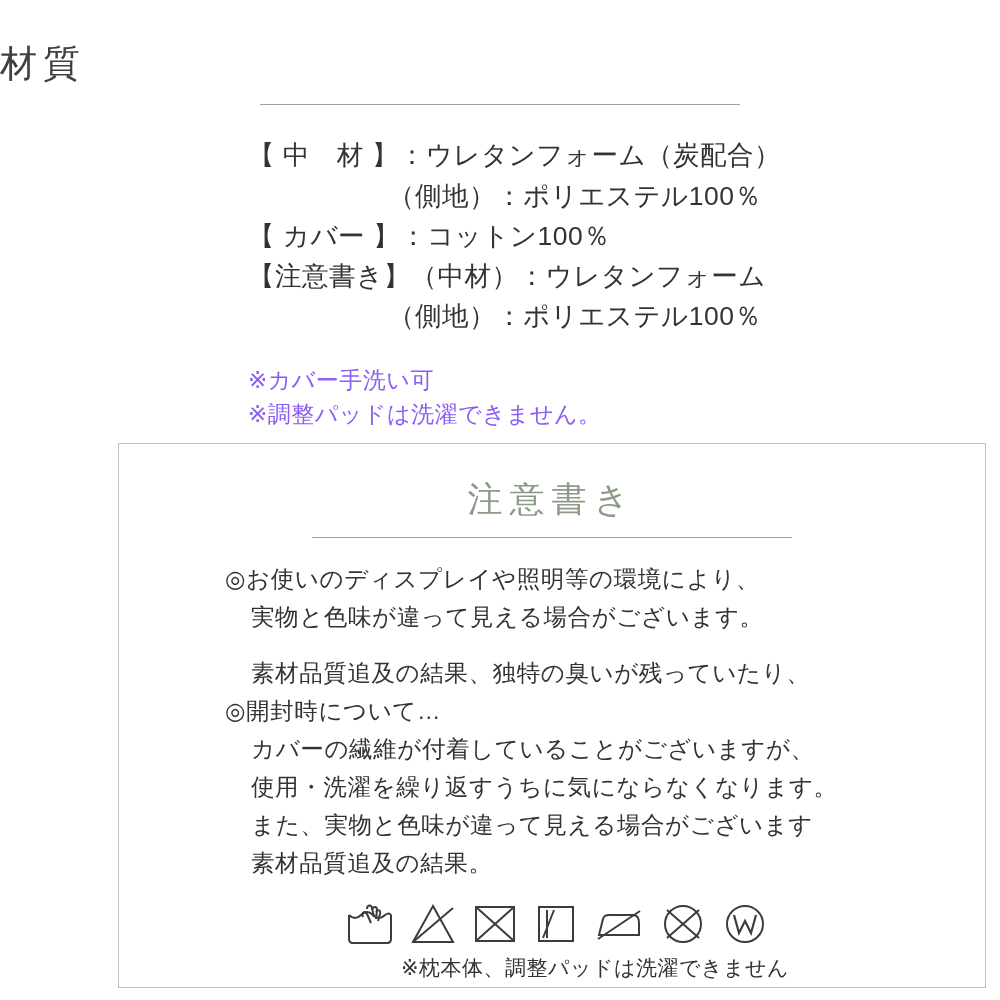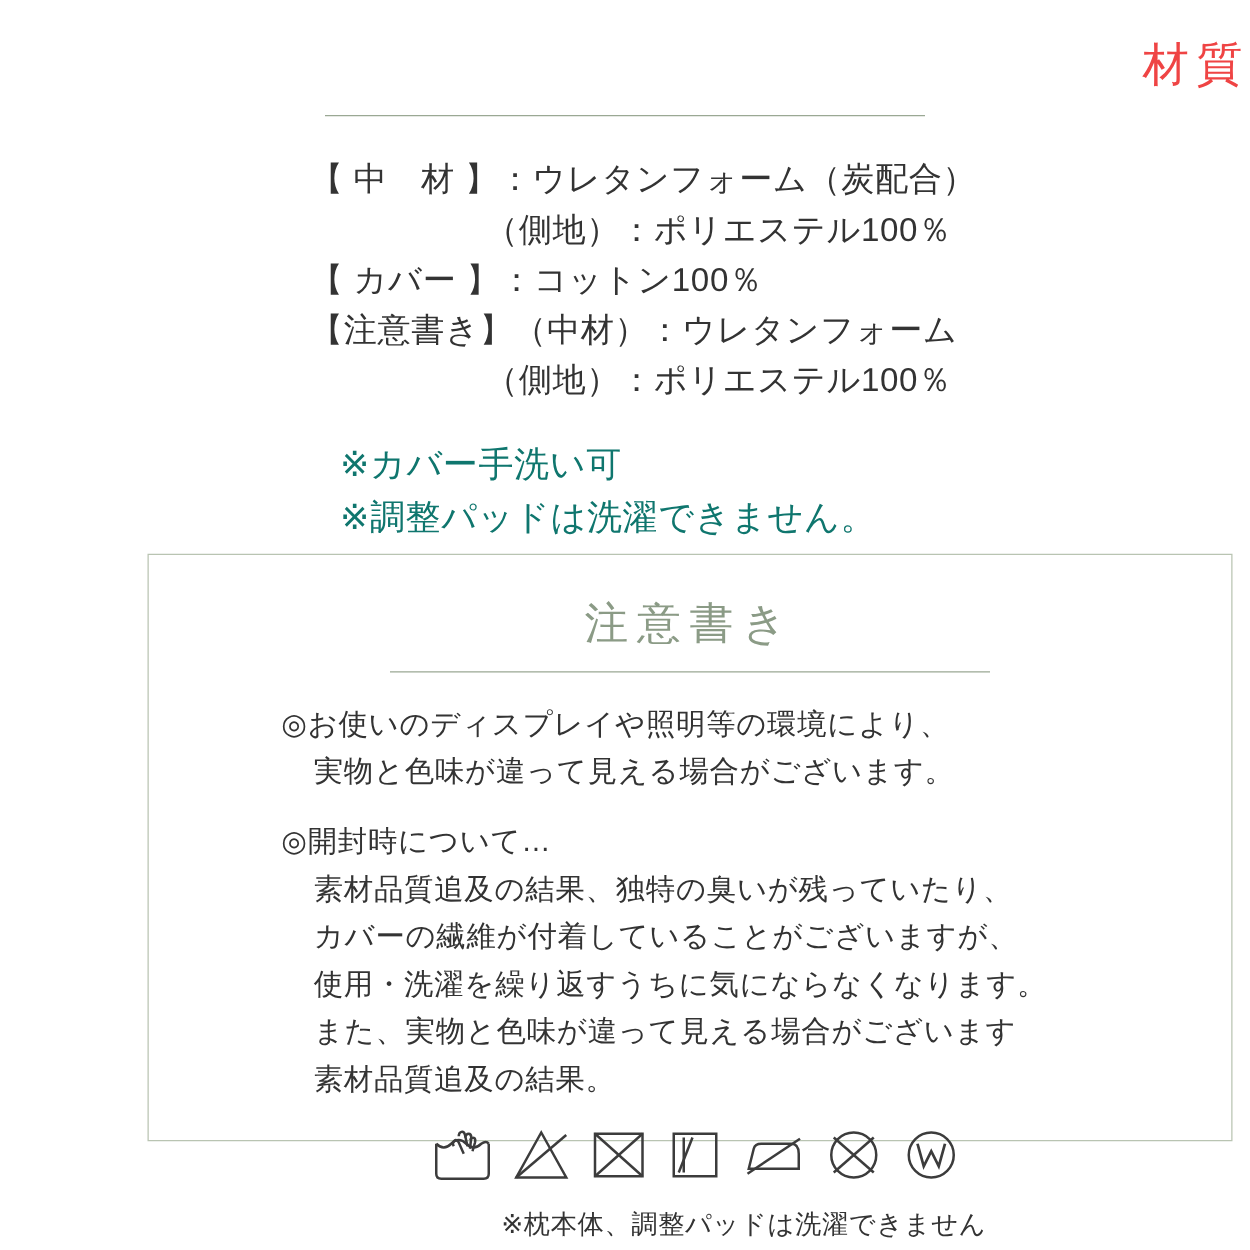--- a/index.html
+++ b/index.html
@@ -24,26 +24,26 @@
 
   
   .section-material {
     position: absolute;
     left: 0;
     top: 0;
     width: 1000px;
   }
 
   .section-title {
-    text-align: right;
-    color: #ef4444;
+    text-align: left;
+    color: #404040;
     font-size: 37px;
     letter-spacing: 6px;
     font-weight: 500;
-    padding-top: 30px;
+    padding-top: 42px;
     line-height: 1.2;
   }
 
   .title-rule {
     width: 480px;
     height: 1px;
     background: #9aa894;
     margin: 18px auto 0 auto;
   }
 
@@ -60,34 +60,33 @@
     white-space: nowrap;
   }
 
   .material-body .row.indent {
     padding-left: 140px;
   }
 
   .material-notes {
     margin-top: 26px;
     padding-left: 248px;
-    font-size: 28px;
+    font-size: 23px;
     line-height: 1.5;
     letter-spacing: 0.5px;
-    color: #0f766e;
-    margin-left: 24px;
+    color: #8b5cf6;
   }
 
   
   .section-caution {
     position: absolute;
     left: 118px;
     top: 443px;
     width: 868px;
-    height: 470px;
+    height: 545px;
     border: 1px solid #b9c4b2;
     background: #ffffff;
     box-sizing: border-box;
   }
 
   .caution-title {
     text-align: center;
     color: #8b9b86;
     font-size: 35px;
     letter-spacing: 7px;
@@ -131,21 +130,21 @@
     display: flex;
     align-items: center;
     gap: 14px;
   }
 
   .symbols svg {
     display: block;
   }
 
   .symbol-note {
-    margin-top: 16px;
+    margin-top: 4px;
     text-align: center;
     font-size: 21px;
     letter-spacing: 0.5px;
     color: #333333;
   }
 </style>
 </head>
 <body>
 
 <div class="page">
@@ -173,22 +172,22 @@
     <div class="caution-rule"></div>
 
     <div class="caution-body">
 
       <div class="bullet-block">
         <div class="bullet-line">◎お使いのディスプレイや照明等の環境により、</div>
         <div class="bullet-line sub">実物と色味が違って見える場合がございます。</div>
       </div>
 
       <div class="bullet-block">
+        <div class="bullet-line sub">素材品質追及の結果、独特の臭いが残っていたり、</div>
         <div class="bullet-line">◎開封時について…</div>
-        <div class="bullet-line sub">素材品質追及の結果、独特の臭いが残っていたり、</div>
         <div class="bullet-line sub">カバーの繊維が付着していることがございますが、</div>
         <div class="bullet-line sub">使用・洗濯を繰り返すうちに気にならなくなります。</div>
         <div class="bullet-line sub">また、実物と色味が違って見える場合がございます</div>
         <div class="bullet-line sub">素材品質追及の結果。</div>
       </div>
 
       <div class="symbols">
 
         <span>
           <svg width="50" height="46" viewBox="0 0 50 46" fill="none" stroke="#3c3c3c" stroke-width="2">

